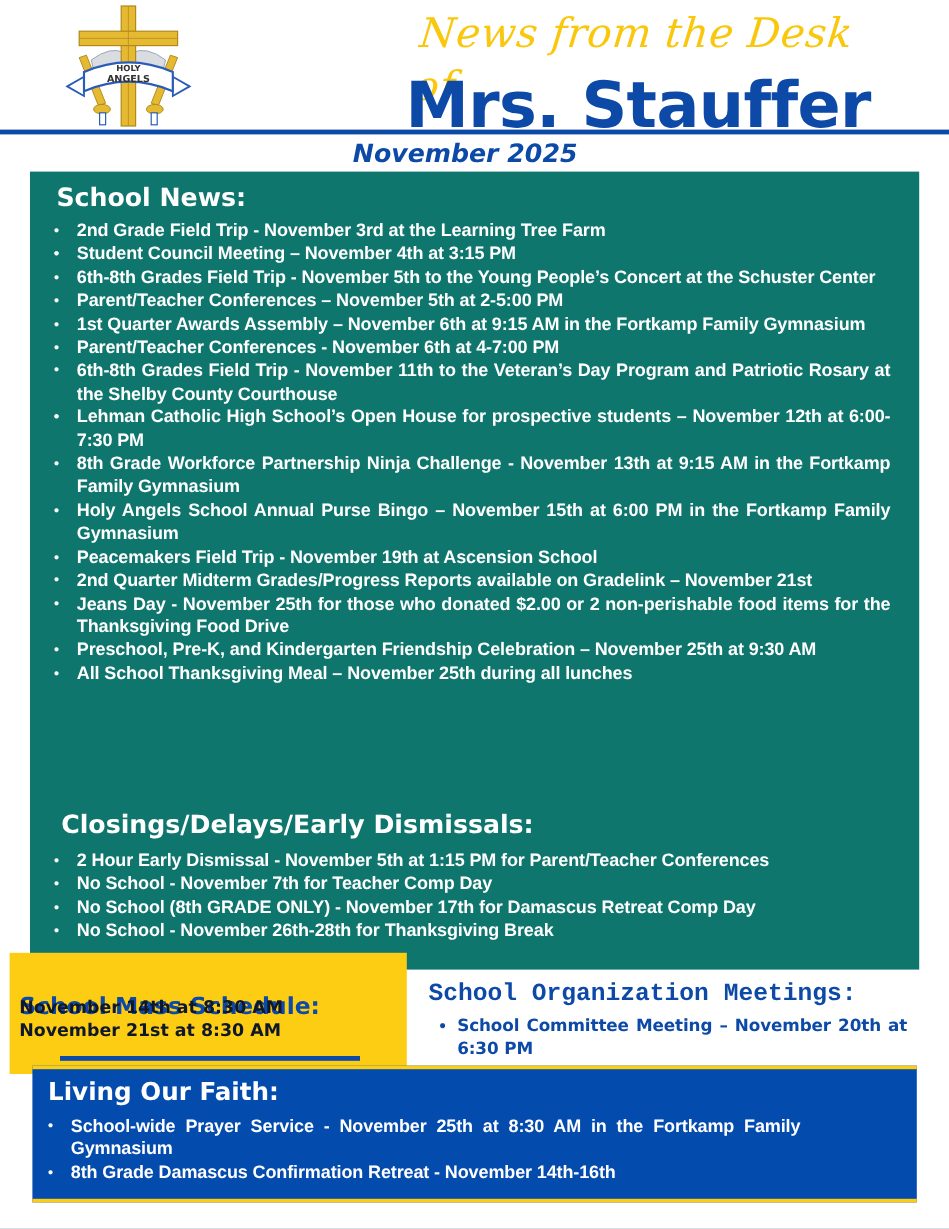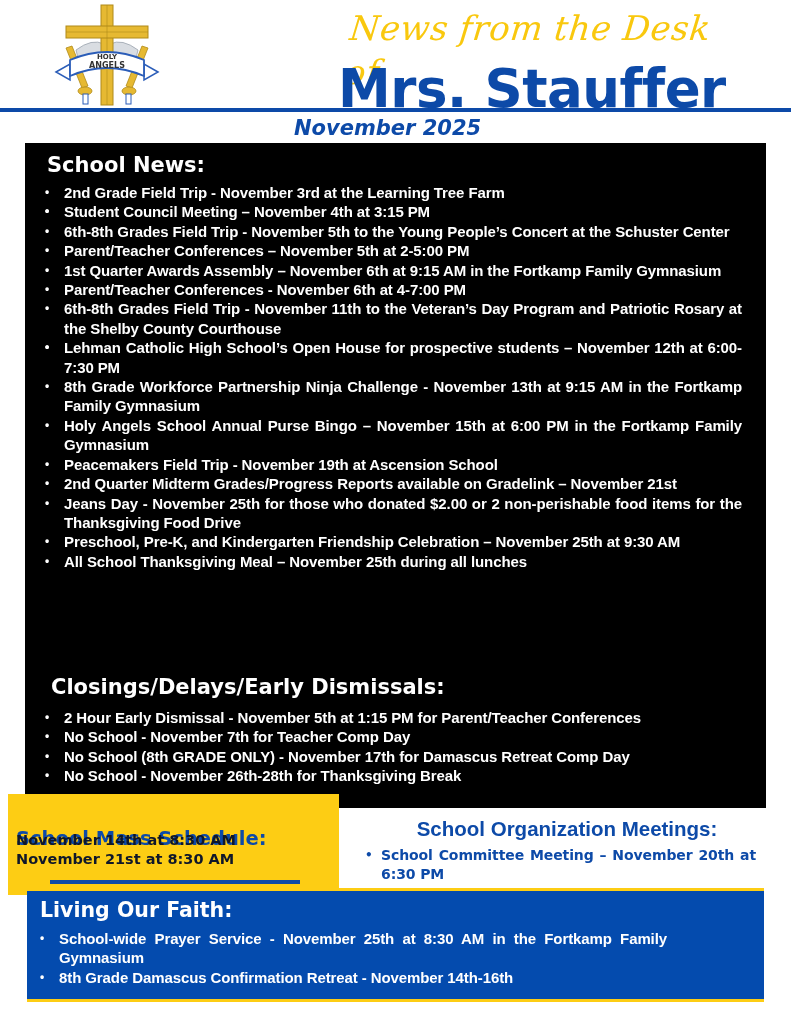--- a/index.html
+++ b/index.html
@@ -24,21 +24,21 @@
   }
   #hrule { left:0; top:108px; width:791px; height:4px; background:#0d4aa8; }
   #month {
     left:294px; top:114px; width:220px; height:28px;
     color:#0d4aa8; font-weight:bold; font-style:italic; font-size:21px; line-height:28px;
     font-family:"DejaVu Sans", sans-serif;
   }
   
   #news-panel {
     left:25px; top:143px; width:741px; height:665px;
-    background:#000000; color:#ffffff;
+    background:#0f766e; color:#ffffff;
   }
   .sec-title {
     font-family:"DejaVu Sans", sans-serif; font-weight:bold; color:#fff;
   }
   #news-title { position:absolute; left:22px; top:8px; font-size:21px; line-height:28px; }
   #closings-title { position:absolute; left:26px; top:530px; font-size:21px; line-height:28px; }
   ul.items {
     list-style:none; margin:0; padding:0; position:absolute;
   }
   ul.items li {
@@ -64,21 +64,21 @@
     font-family:"DejaVu Sans", sans-serif; font-weight:bold; color:#0f172a;
   }
   #mass-line-0 { top:37px; }
   #mass-line-1 { top:56px; }
   #mass-underline {
     position:absolute; left:42px; top:86px; width:250px; height:4px; background:#0d4aa8;
   }
   
   #org-title {
     left:357px; top:815px; width:420px; font-size:20.5px; line-height:28px;
-    font-family:Liberation Sans, sans-serif; font-weight:bold; color:#0d4aa8;text-align:center;
+    font-family:Liberation Mono, monospace; font-weight:bold; color:#0d4aa8;
   }
   #org-list { left:346px; top:846px; width:410px; }
   #org-list li { color:#0d4aa8; font-family:"DejaVu Sans", sans-serif; font-size:14px; line-height:19px; padding-left:35px; }
   #org-list li .bullet { left:19px; }
   
   #faith-panel {
     left:27px; top:888px; width:737px; height:114px; background:#044bae;
     border-top:3px solid #fdcd14; border-bottom:3px solid #fdcd14; box-sizing:border-box;
   }
   #faith-title { position:absolute; left:13px; top:5px; font-size:20.5px; line-height:28px; }

